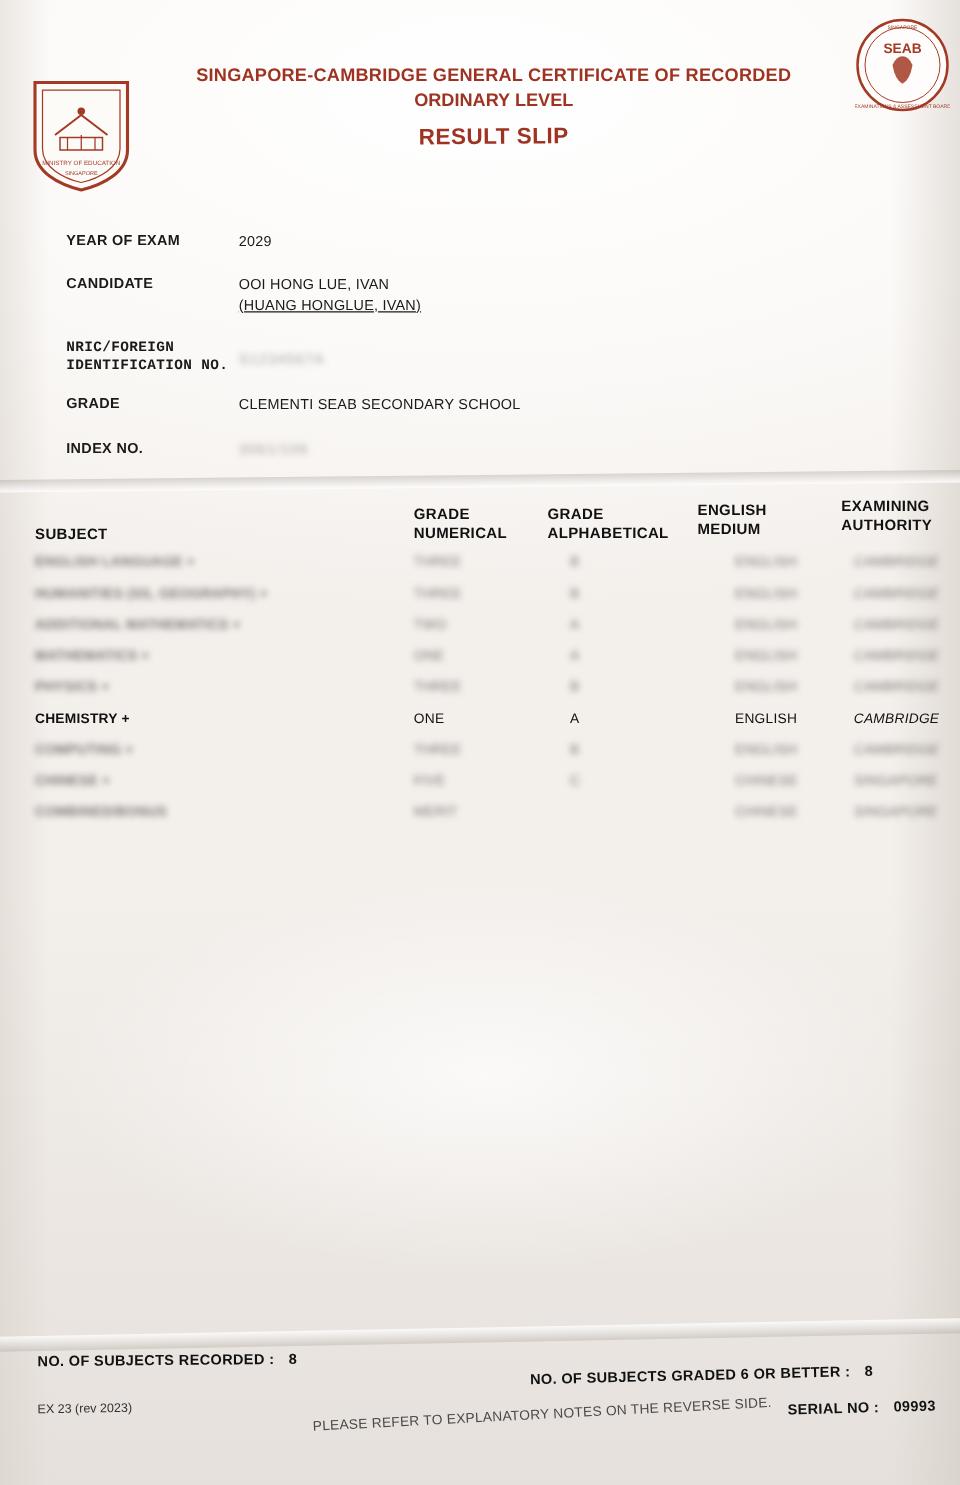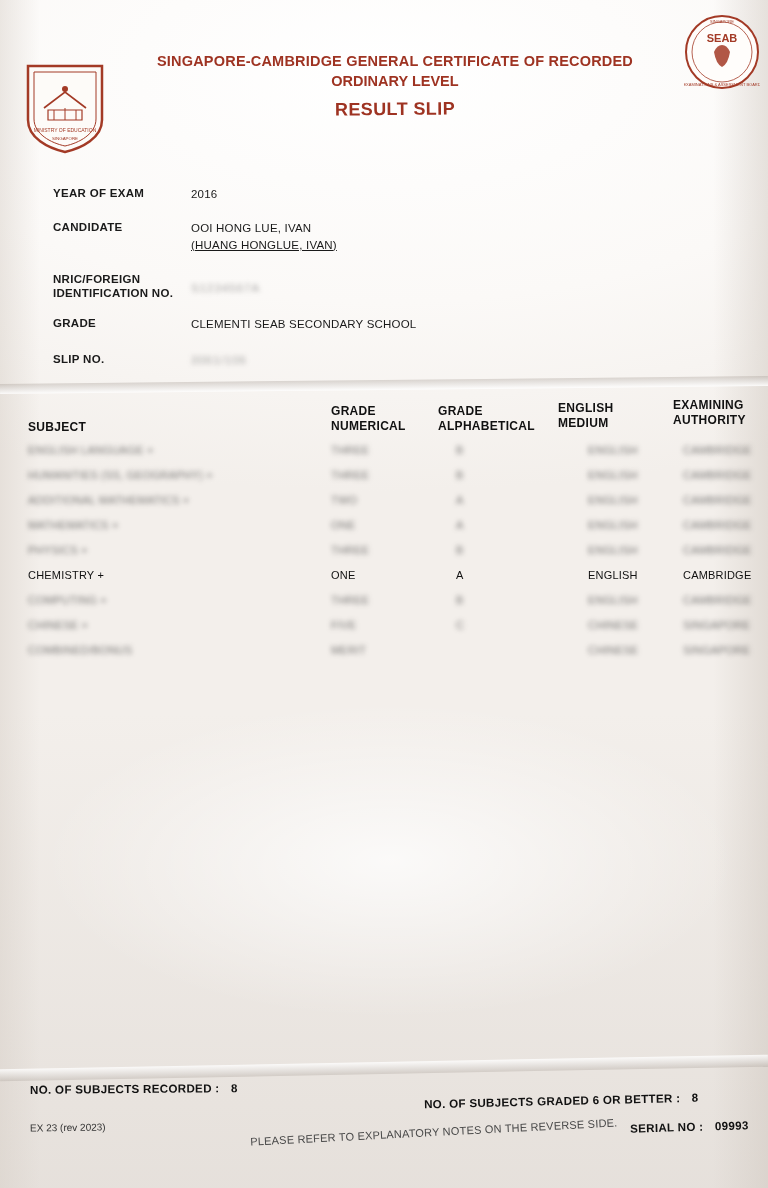--- a/index.html
+++ b/index.html
@@ -170,25 +170,25 @@
     position: relative;
     height: 25px;
   }
   .cell {
     position: absolute;
     top: 0;
     font-size: 11px;
     letter-spacing: 0.2px;
     white-space: nowrap;
   }
-  .c-subject { left: 0; }
+  .c-subject { left: 0; font-weight: bold; }
   .c-gnum { left: 303px; }
   .c-galpha { left: 428px; }
   .c-lang { left: 560px; }
-  .c-auth { left: 655px; }
+  .c-auth { left: 655px; font-style: italic; }
   .row.blurred .cell {
     filter: blur(2.7px);
     color: rgba(45,45,45,0.62);
   }
 
   
   .footer {
     position: absolute;
     left: 0; top: 1070px;
     width: 768px;
@@ -268,46 +268,46 @@
   <div class="header">
     <div class="line1">SINGAPORE-CAMBRIDGE GENERAL CERTIFICATE OF RECORDED</div>
     <div class="line2">ORDINARY LEVEL</div>
     <div class="line3">RESULT SLIP</div>
   </div>
 
   <div class="info">
 
     <div class="info-row">
       <div class="info-label">YEAR OF EXAM</div>
-      <div class="info-value">2016</div>
+      <div class="info-value">2029</div>
     </div>
 
     <div class="info-row" style="min-height:34px;">
       <div class="info-label">CANDIDATE</div>
       <div class="info-value">
         <span>OOI HONG LUE, IVAN</span>
         <span class="sub">(HUANG HONGLUE, IVAN)</span>
       </div>
     </div>
 
     <div class="info-row" style="min-height:26px;">
-      <div class="info-label" style="white-space:pre-line;">NRIC/FOREIGN
+      <div class="info-label" style="white-space:pre-line;font-family:Liberation Mono, monospace;">NRIC/FOREIGN
 IDENTIFICATION NO.</div>
       <div class="info-value" style="top:8px;">
         <span class="redacted">S1234567A</span>
       </div>
     </div>
 
     <div class="info-row" style="margin-top:8px;">
       <div class="info-label">GRADE</div>
       <div class="info-value">CLEMENTI SEAB SECONDARY SCHOOL</div>
     </div>
 
     <div class="info-row" style="margin-top:20px;">
-      <div class="info-label">SLIP NO.</div>
+      <div class="info-label">INDEX NO.</div>
       <div class="info-value">
         <span class="redacted">3061/106</span>
       </div>
     </div>
   </div>
 
   <div class="crease-top"></div>
 
   <div class="table">
     <div class="thead">

